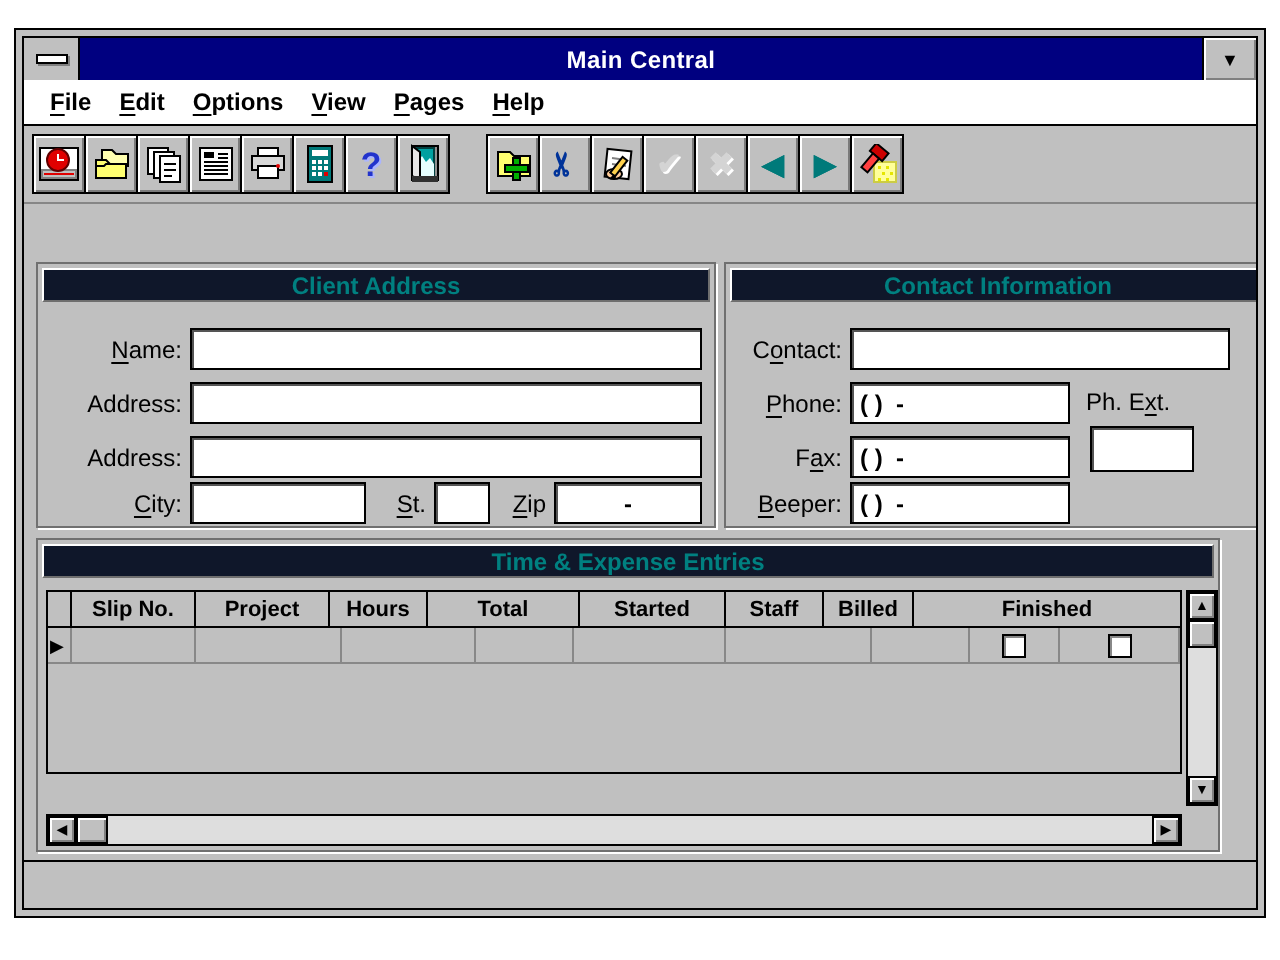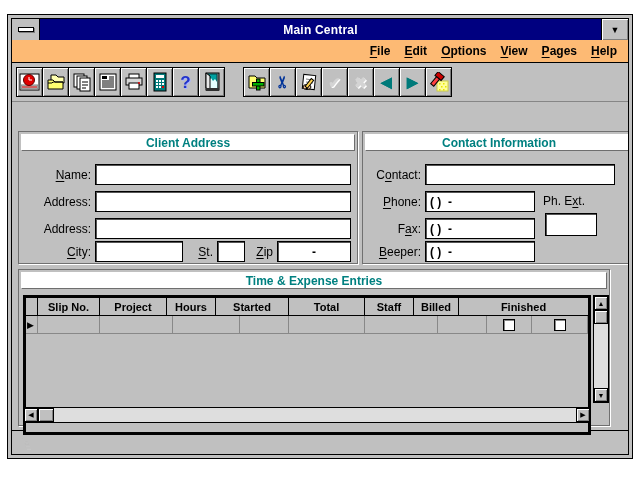--- a/index.html
+++ b/index.html
@@ -19,22 +19,22 @@
   .sysbtn .dash { width:16px; height:5px; background:#fff; border:1px solid #000;
                   box-shadow:1px 1px 0 #808080; }
   .titlebar { flex:1; background:#000080; color:#fff; font-weight:bold; font-size:12px;
               display:flex; align-items:center; justify-content:center; letter-spacing:.2px; }
   .minbtn { width:27px; background:#c0c0c0; border-left:1px solid #000;
             display:flex; align-items:center; justify-content:center;
             box-shadow:inset 1px 1px 0 #fff, inset -1px -1px 0 #808080;
             font-size:9px; color:#000; }
 
   
-  .menubar { height:23px; flex:0 0 23px; background:#fdba74; border-bottom:1px solid #000;
-             display:flex; align-items:center; padding-left:10px;justify-content:flex-end; }
+  .menubar { height:23px; flex:0 0 23px; background:#ffffff; border-bottom:1px solid #000;
+             display:flex; align-items:center; padding-left:10px; }
   .menu-item { font-weight:bold; font-size:12px; color:#000; padding:2px 11px 2px 3px; cursor:default; }
   .menu-item u { text-underline-offset:2px; }
 
   
   .toolbar { height:39px; flex:0 0 39px; background:#c0c0c0; border-bottom:1px solid #868686;
              display:flex; align-items:center; padding-left:5px; }
   .tbtn { width:27px; height:30px; margin-left:-1px; background:#c0c0c0; border:1px solid #000;
           box-shadow:inset 1px 1px 0 #fff, inset -1px -1px 0 #7a7a7a;
           display:flex; align-items:center; justify-content:center; overflow:hidden; }
   .tb-gap { width:19px; }
@@ -42,34 +42,34 @@
   .glyph.help   { color:#2233cc; font-size:17px; text-shadow:1px 1px 0 #aab4ff; }
   .glyph.cut    { color:#003399; font-size:16px; transform:rotate(-90deg); }
   .glyph.dis    { color:#d4d4d4; text-shadow:1px 1px 0 #fff; font-size:15px; }
   .glyph.nav    { color:#007a7a; font-size:14px; text-shadow:0 0 0 #007a7a; }
 
   
   .content { position:relative; flex:1; background:#c0c0c0; }
 
   
   .panel { position:absolute; border:1px solid #707070; box-shadow:1px 1px 0 #fff; background:#c0c0c0; }
-  .panel-header { position:absolute; left:2px; right:2px; top:2px; height:17px; background:#ffffff;
+  .panel-header { position:absolute; left:2px; right:2px; top:2px; height:17px; background:#0f172a;
                   border-top:1px solid #fff; border-left:1px solid #fff;
                   border-right:1px solid #6e6e6e; border-bottom:1px solid #6e6e6e;
                   color:#008080; font-weight:bold; font-size:12px;
                   display:flex; align-items:center; justify-content:center; }
   .flabel { position:absolute; font-weight:normal; font-size:12px; color:#000; text-align:right; }
   .flabel u, .panel u { text-underline-offset:2px; }
   .tfield { position:absolute; height:21px; background:#fff; border:1px solid #000;
             box-shadow:inset 1px 1px 0 #555; font-family:"Liberation Sans",sans-serif;
             font-weight:bold; font-size:12px; padding:0 4px; color:#000; outline:none; }
 
   
-  .grid { position:absolute; left:4px; top:25px; width:568px; height:140px;
-          border:3px solid #000000; background:#c0c0c0; display:flex; flex-direction:column; }
+  .grid { position:absolute; left:4px; top:25px; width:568px; height:92px;
+          border:1px solid #000000; background:#c0c0c0; display:flex; flex-direction:column; }
   .grid-row { display:flex; flex:0 0 18px; height:18px; }
   .grid-row.header { border-bottom:1px solid #000; font-weight:bold; font-size:11px; }
   .grid-row.record { border-bottom:1px solid #888; }
   .gcell { border-right:1px solid #000; display:flex; align-items:center; justify-content:center;
            overflow:hidden; white-space:nowrap; }
   .grid-row.record .gcell { border-right:1px solid #888; }
   .gcell.sel { flex:0 0 12px; justify-content:flex-start; padding-left:1px; font-size:9px; }
   .gcell.c1 { flex:0 0 62px; } .gcell.c2 { flex:0 0 73px; } .gcell.c3 { flex:0 0 67px; }
   .gcell.c4 { flex:0 0 49px; } .gcell.c5 { flex:0 0 76px; } .gcell.c6 { flex:0 0 73px; }
   .gcell.c7 { flex:0 0 49px; } .gcell.c8 { flex:0 0 45px; } .gcell.c9 { flex:1; border-right:none; }
@@ -296,22 +296,22 @@
 
         <div class="panel" style="left:6px; top:167px; width:592px; height:157px;">
           <div class="panel-header">Time &amp; Expense Entries</div>
 
           <div class="grid">
             <div class="grid-row header">
               <div class="gcell sel"></div>
               <div class="gcell c1">Slip No.</div>
               <div class="gcell c3">Project</div>
               <div class="gcell c4">Hours</div>
+              <div class="gcell c5">Total</div>
               <div class="gcell c6">Started</div>
-              <div class="gcell c5">Total</div>
               <div class="gcell c7">Staff</div>
               <div class="gcell c8">Billed</div>
               <div class="gcell c9">Finished</div>
             </div>
             <div class="grid-row record">
               <div class="gcell sel">▶</div>
               <div class="gcell c1"></div>
               <div class="gcell c2"></div>
               <div class="gcell c3"></div>
               <div class="gcell c4"></div>

